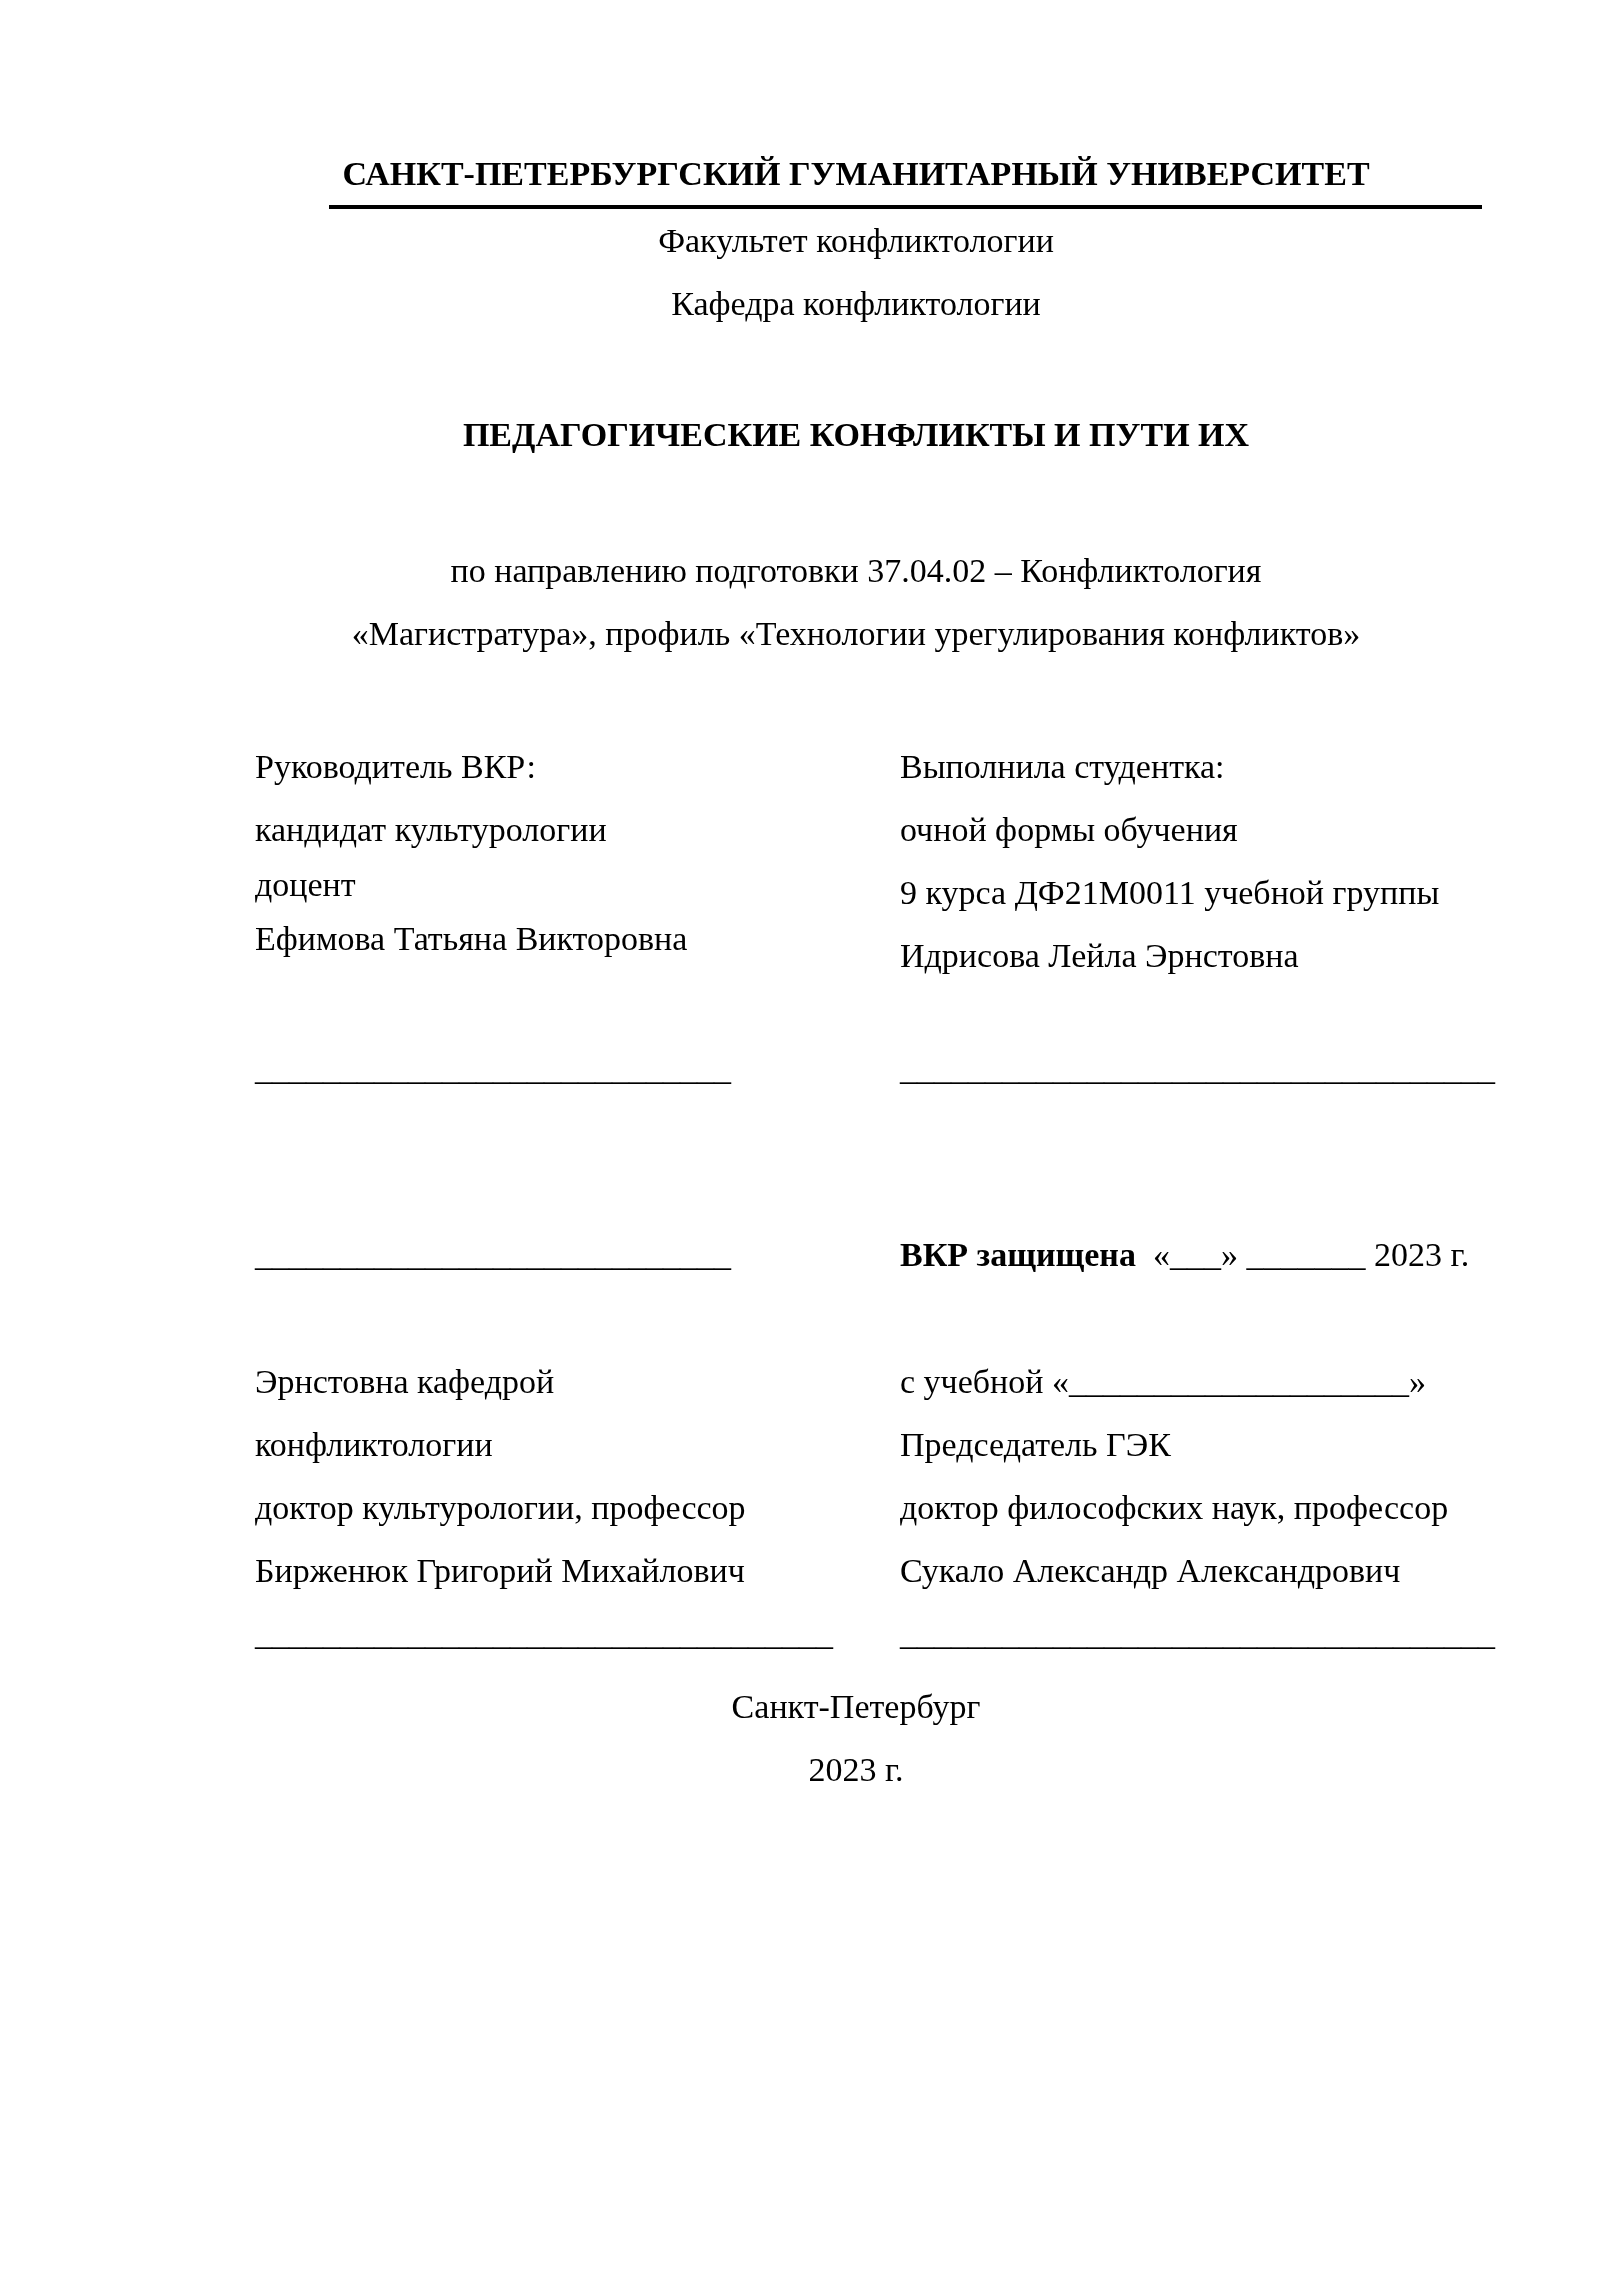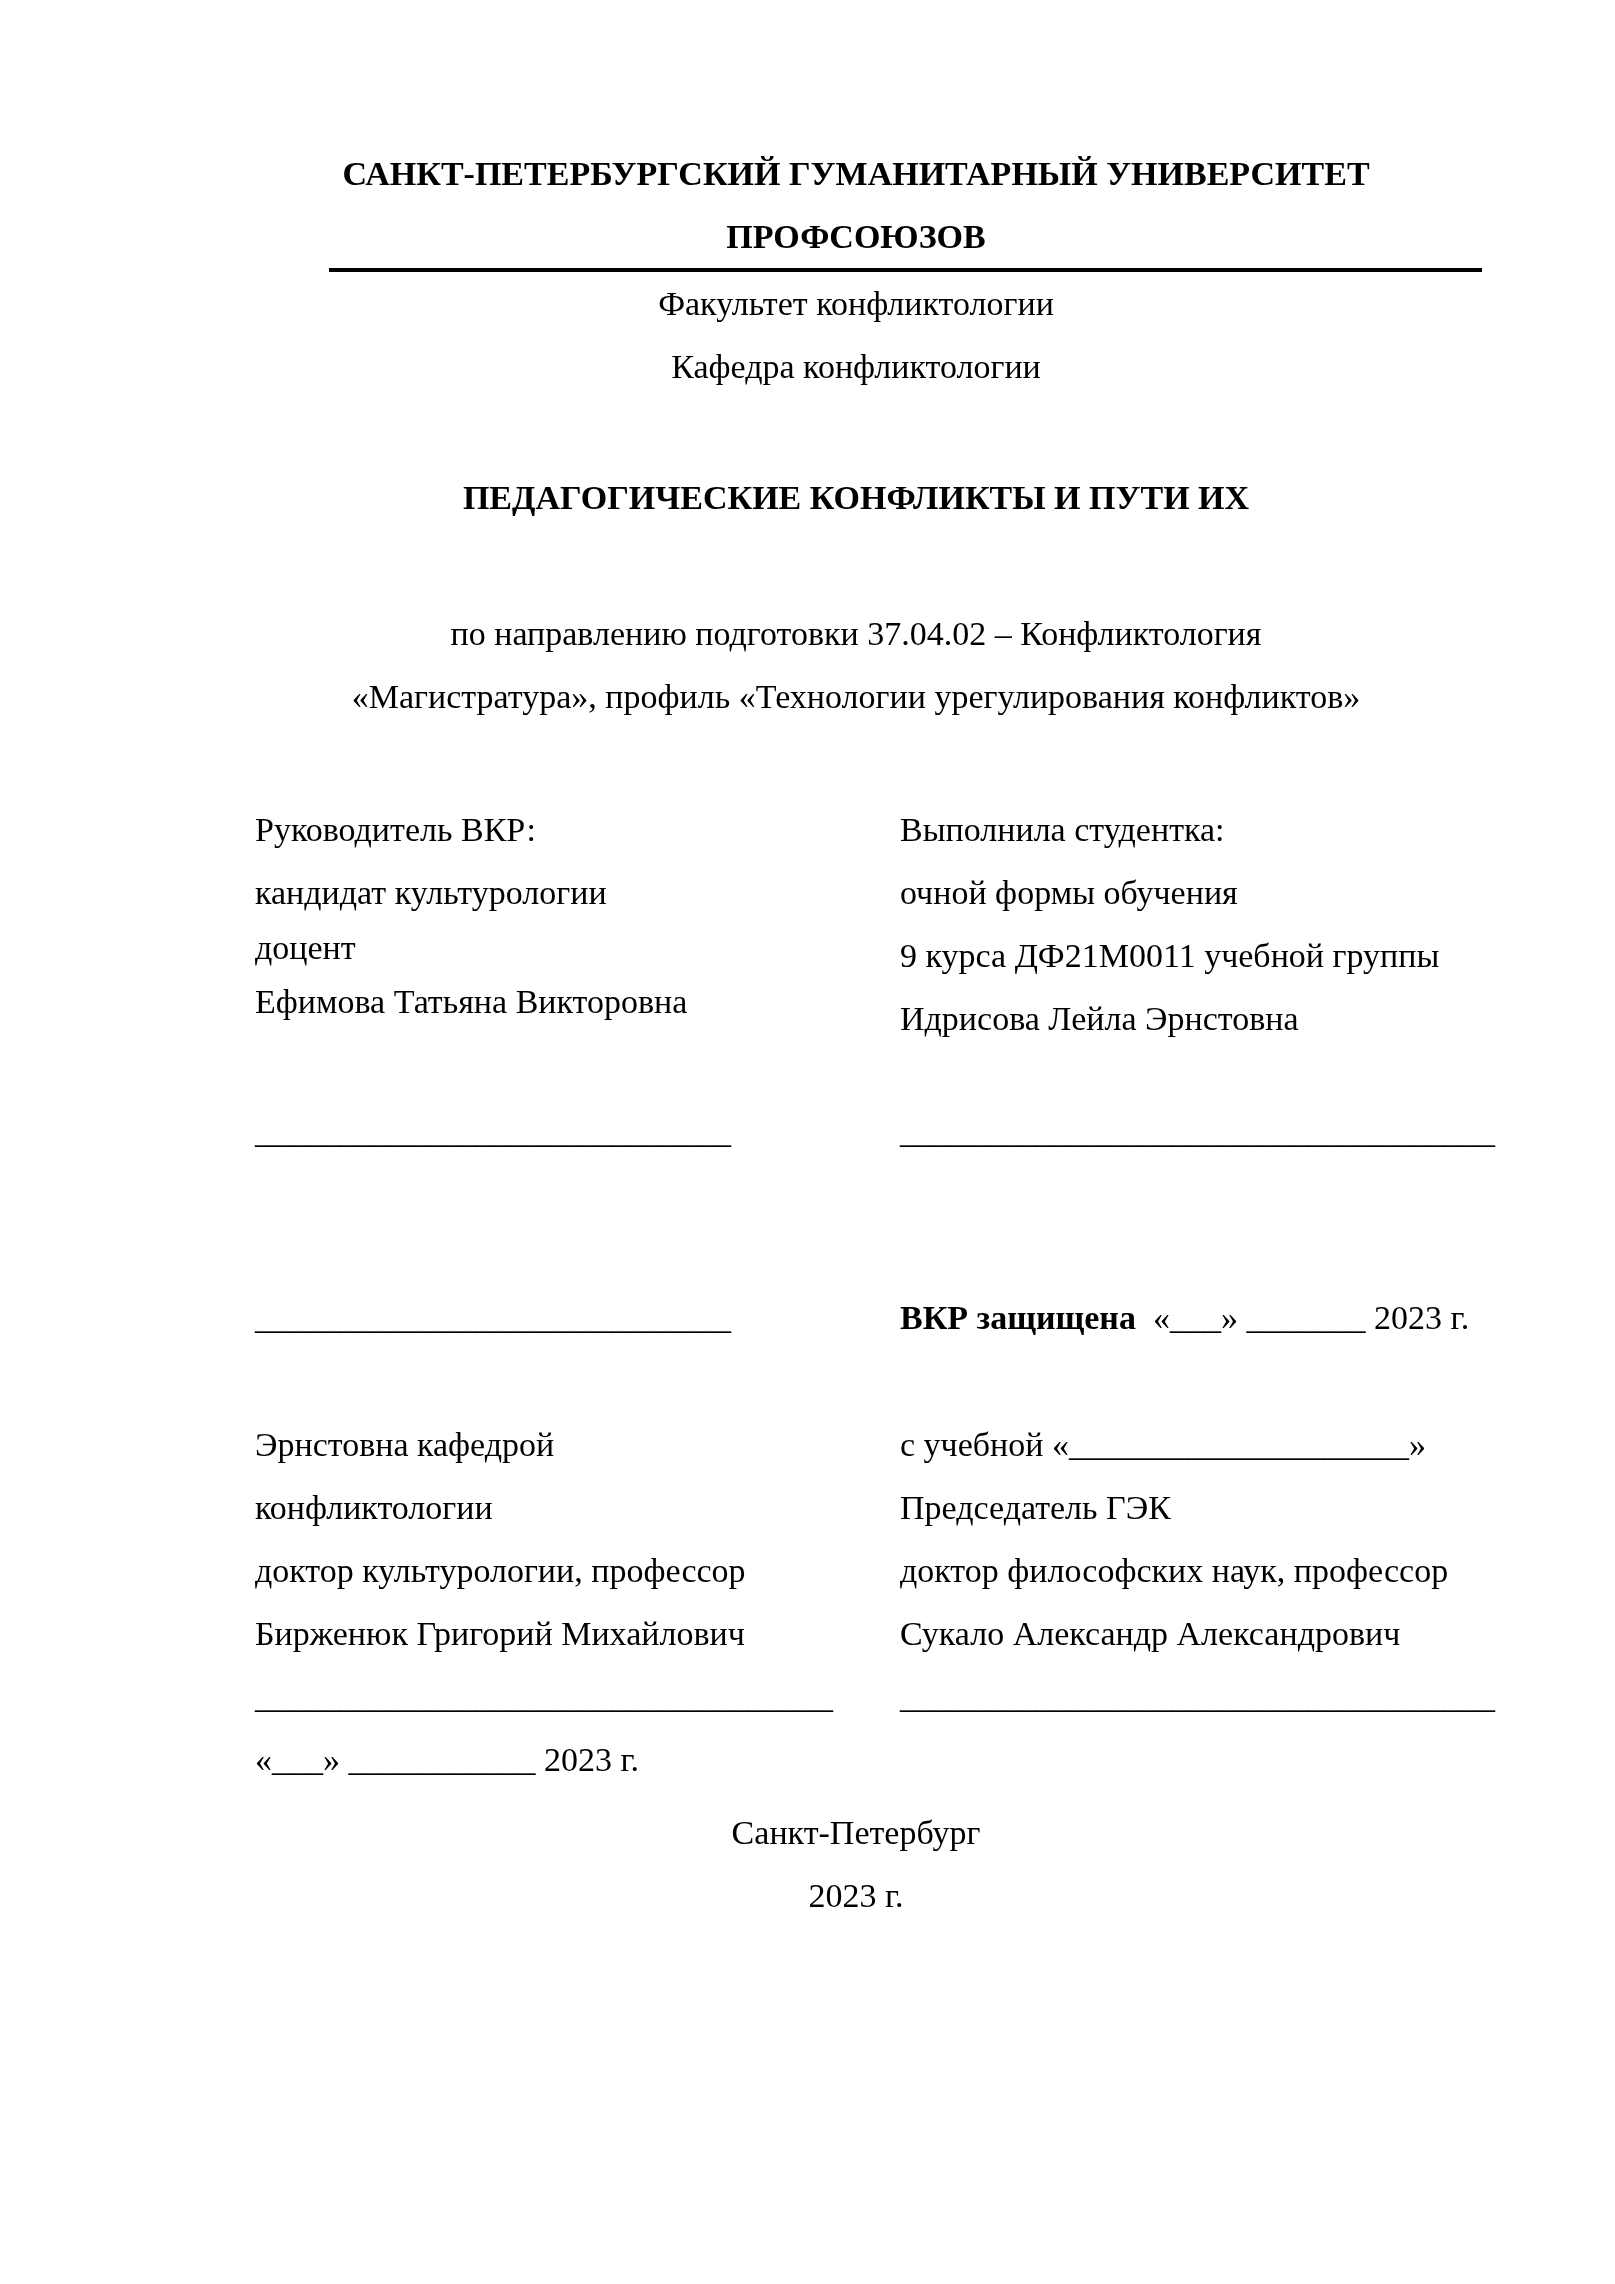--- a/index.html
+++ b/index.html
@@ -57,21 +57,20 @@
   .city { margin-top: 10.2px; }
 </style>
 </head>
 <body>
 
 <div class="page">
   <div class="content">
 
     <div class="center bold">
       <div>САНКТ-ПЕТЕРБУРГСКИЙ ГУМАНИТАРНЫЙ УНИВЕРСИТЕТ</div>
-      <div>ПРОФСОЮЗОВ</div>
     </div>
 
     <div class="rule"></div>
 
     <div class="center">Факультет конфликтологии</div>
     <div class="center">Кафедра конфликтологии</div>
 
 
     <div class="center bold main-title">
       <div>ПЕДАГОГИЧЕСКИЕ КОНФЛИКТЫ И ПУТИ ИХ</div>
@@ -135,24 +134,20 @@
       <div class="row">
         <div class="cell">Бирженюк Григорий Михайлович</div>
         <div class="cell">Сукало Александр Александрович</div>
       </div>
 
       <div class="row">
         <div class="cell">__________________________________</div>
         <div class="cell">___________________________________</div>
       </div>
 
-      <div class="row">
-        <div class="cell">«___» ___________ 2023 г.</div>
-        <div class="cell"></div>
-      </div>
 
     </div>
 
     <div class="center city">Санкт-Петербург</div>
     <div class="center">2023 г.</div>
 
   </div>
 </div>
 
 

